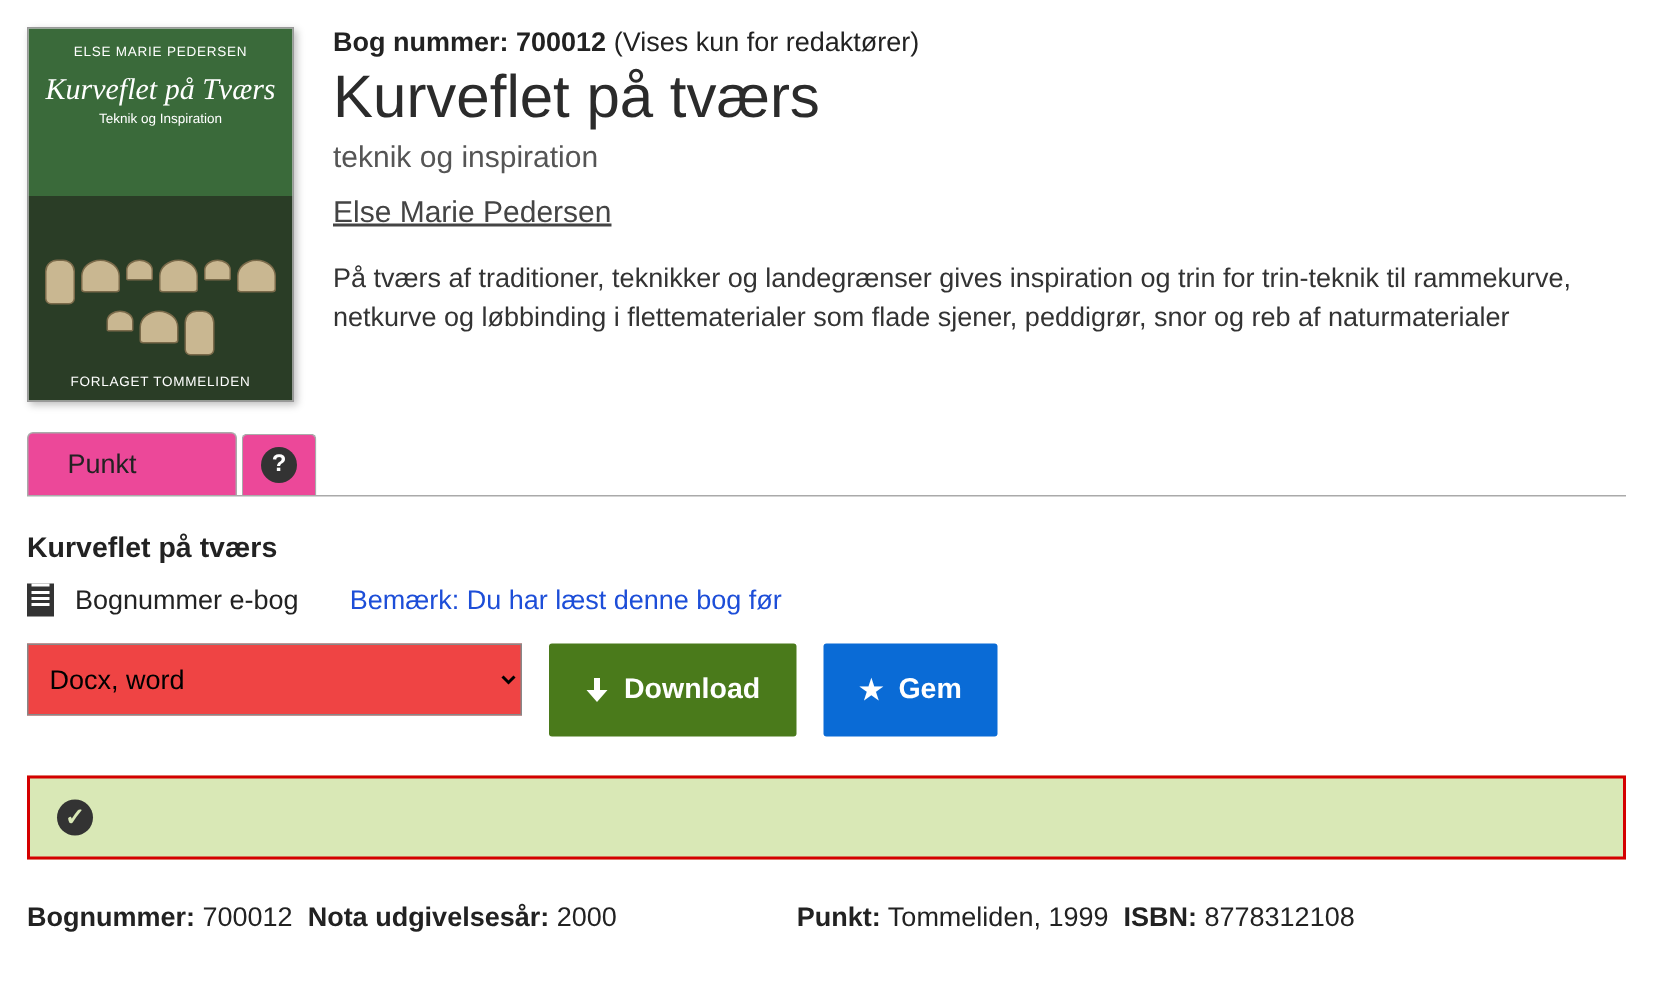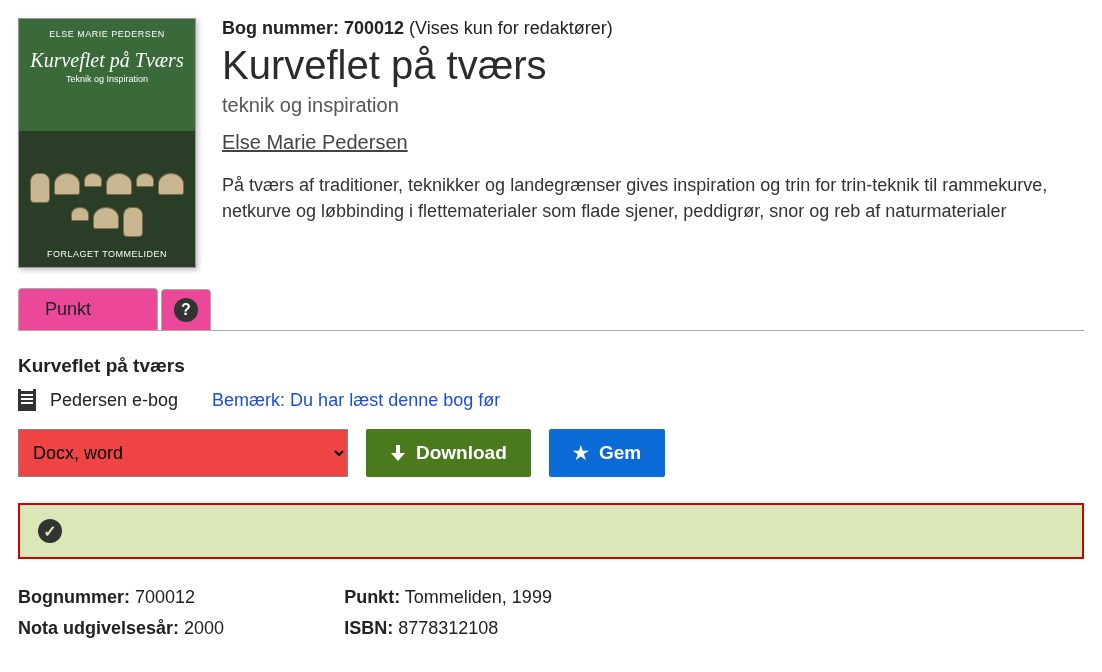--- a/index.html
+++ b/index.html
@@ -51,37 +51,37 @@
   .type-row { display:flex; align-items:center; gap:14px; font-size:18px; margin-bottom:18px;}
   .doc-icon { width:18px; height:22px; background:#333; position:relative;}
   .doc-icon::before, .doc-icon::after { content:""; position:absolute; left:3px; right:3px; height:2px; background:#fff;}
   .doc-icon::before { top:5px; box-shadow:0 4px 0 #fff, 0 8px 0 #fff;}
   .notice-read { color:#1d4ed8; margin-left:20px;}
 
   .action-row { display:flex; gap:18px; margin-bottom:26px; align-items:stretch;}
   select.fmt {
     font-size:18px; padding:8px 10px; width:330px; border:1px solid #888; background:#ef4444; height:48px;
   }
-  .btn { display:flex; align-items:center; gap:10px; padding:0 24px; height:48px; border:none; font-size:19px; font-weight:700; color:#fff; cursor:pointer; border-radius:2px;}
+  .btn { display:flex; align-items:center; gap:10px; padding:0 24px; height:62px; border:none; font-size:19px; font-weight:700; color:#fff; cursor:pointer; border-radius:2px;}
   .btn-download { background:#4a7a1b; }
   .btn-save { background:#0a6bd6; }
   .dl-icon { width:16px; height:16px; position:relative;}
   .dl-icon::before{content:"";position:absolute;left:6px;top:0;width:4px;height:10px;background:#fff;}
   .dl-icon::after{content:"";position:absolute;left:1px;top:8px;width:0;height:0;border-left:7px solid transparent;border-right:7px solid transparent;border-top:8px solid #fff;}
   .star-icon { font-size:18px; line-height:1;}
 
   .alert {
     border:2px solid #d40000; background:#d9e8b6; padding:14px 18px; display:flex; align-items:center; gap:14px;
     font-size:19px; margin-bottom:28px;
   }
   .check-icon { width:24px;height:24px;border-radius:50%;background:#333;color:#d9e8b6;display:flex;align-items:center;justify-content:center;font-size:16px;font-weight:700;}
   .alert a { color:#222; text-decoration:underline;}
 
   .meta-grid { display:flex; gap:120px; font-size:18px;}
-  .meta-col { display:flex; flex-direction:column; gap:10px;}
+  .meta-col { display:flex; flex-direction:row; gap:10px;align-items:center;}
   .meta-label { font-weight:700; }
 </style>
 </head>
 <body>
 
 <div class="top-row">
   <div class="cover">
     <div class="cover-author">ELSE MARIE PEDERSEN</div>
     <div class="cover-title">Kurveflet på Tværs</div>
     <div class="cover-sub">Teknik og Inspiration</div>
@@ -116,21 +116,21 @@
   <div class="tab">Punkt</div>
   <div class="tab help">
     <span class="help-icon">?</span>
   </div>
 </div>
 
 <div class="panel-title">Kurveflet på tværs</div>
 
 <div class="type-row">
   <span class="doc-icon"></span>
-  <span>Pedersen e-bog</span>
+  <span>Bognummer e-bog</span>
   <span class="notice-read">Bemærk: Du har læst denne bog før</span>
 </div>
 
 <div class="action-row">
   <select class="fmt">
     <option>Docx, word</option>
   </select>
   <button class="btn btn-download">
     <span class="dl-icon"></span>
     <span>Download</span>

